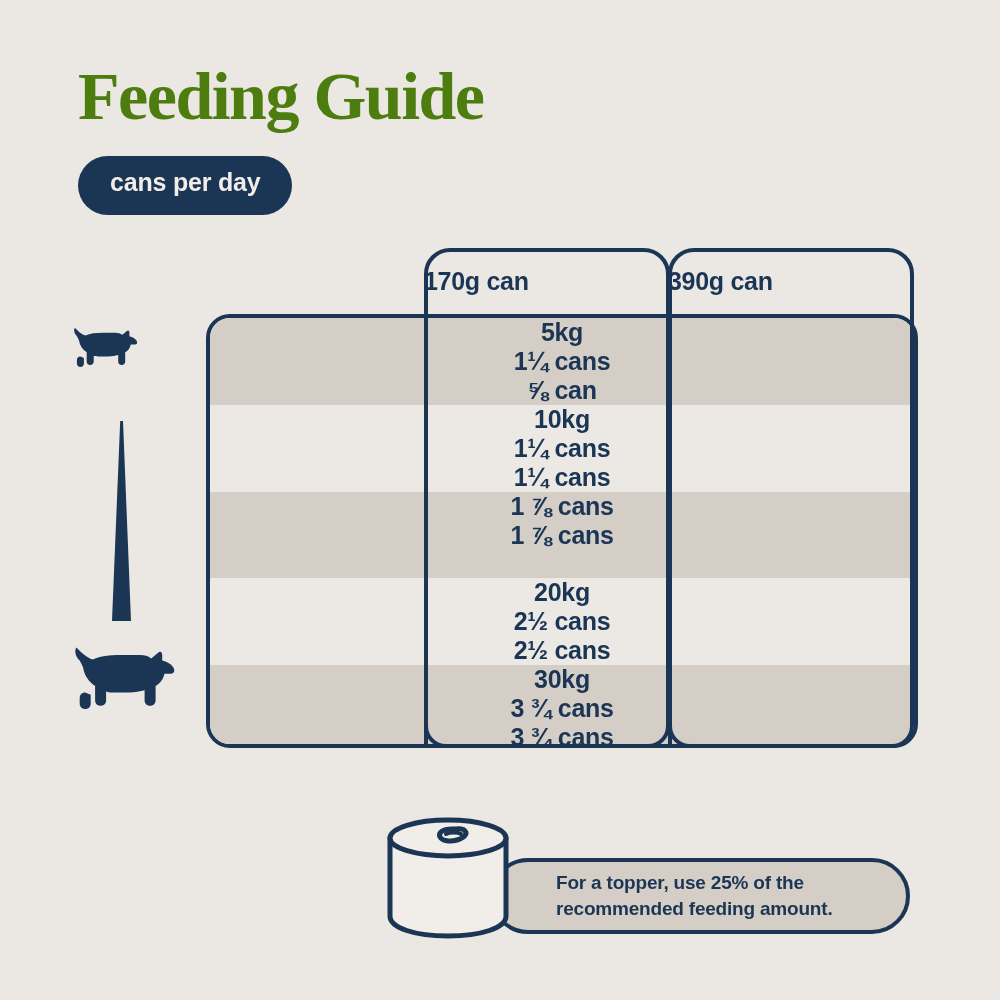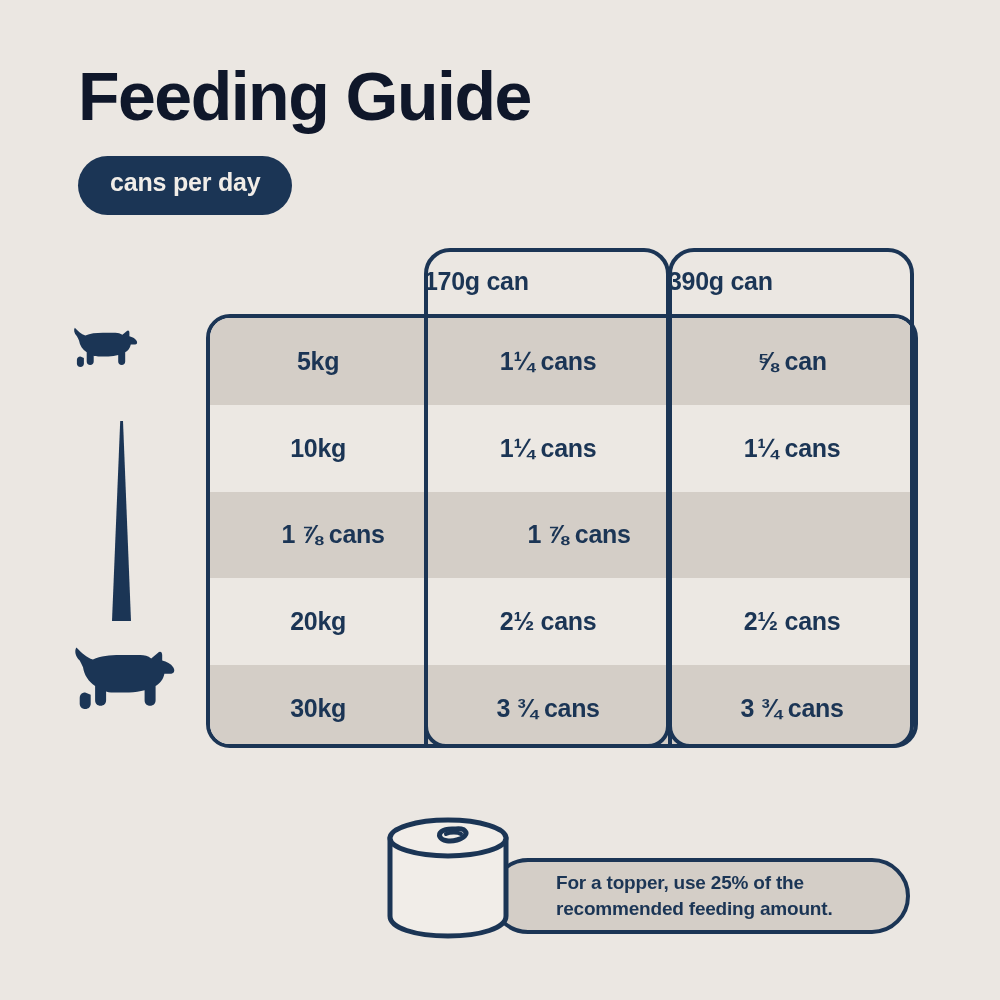--- a/index.html
+++ b/index.html
@@ -20,23 +20,24 @@
   #header {
     position: absolute;
     left: 78px;
     top: 62px;
   }
   #page-title {
     font-size: 68px;
     font-weight: 700;
     letter-spacing: -1.5px;
     line-height: 1;
-    color: #0f172a;
+    color: #4d7c0f;
     margin: 0;
     white-space: nowrap;
+    font-family: Liberation Serif, serif;
   }
   #subtitle-pill {
     margin-top: 26px;
     display: inline-block;
     background: #1b3555;
     color: #f1ede8;
     border-radius: 34px;
     padding: 14px 32px 20px 32px;
     font-size: 25px;
     font-weight: 700;
@@ -111,20 +112,21 @@
     border: 4px solid #1b3555;
     border-radius: 24px;
     box-sizing: border-box;
     overflow: hidden;
     z-index: 2;
   }
   .t-row {
     display: flex;
     height: 86.8px;
     align-items: center;
+    flex-direction: column;
   }
   .t-row.shade-dark  { background: #d4cec7; }
   .t-row.shade-light { background: #ece8e3; }
 
   .cell {
     text-align: center;
     font-size: 25px;
     font-weight: 700;
     letter-spacing: -0.3px;
     color: #1b3555;

